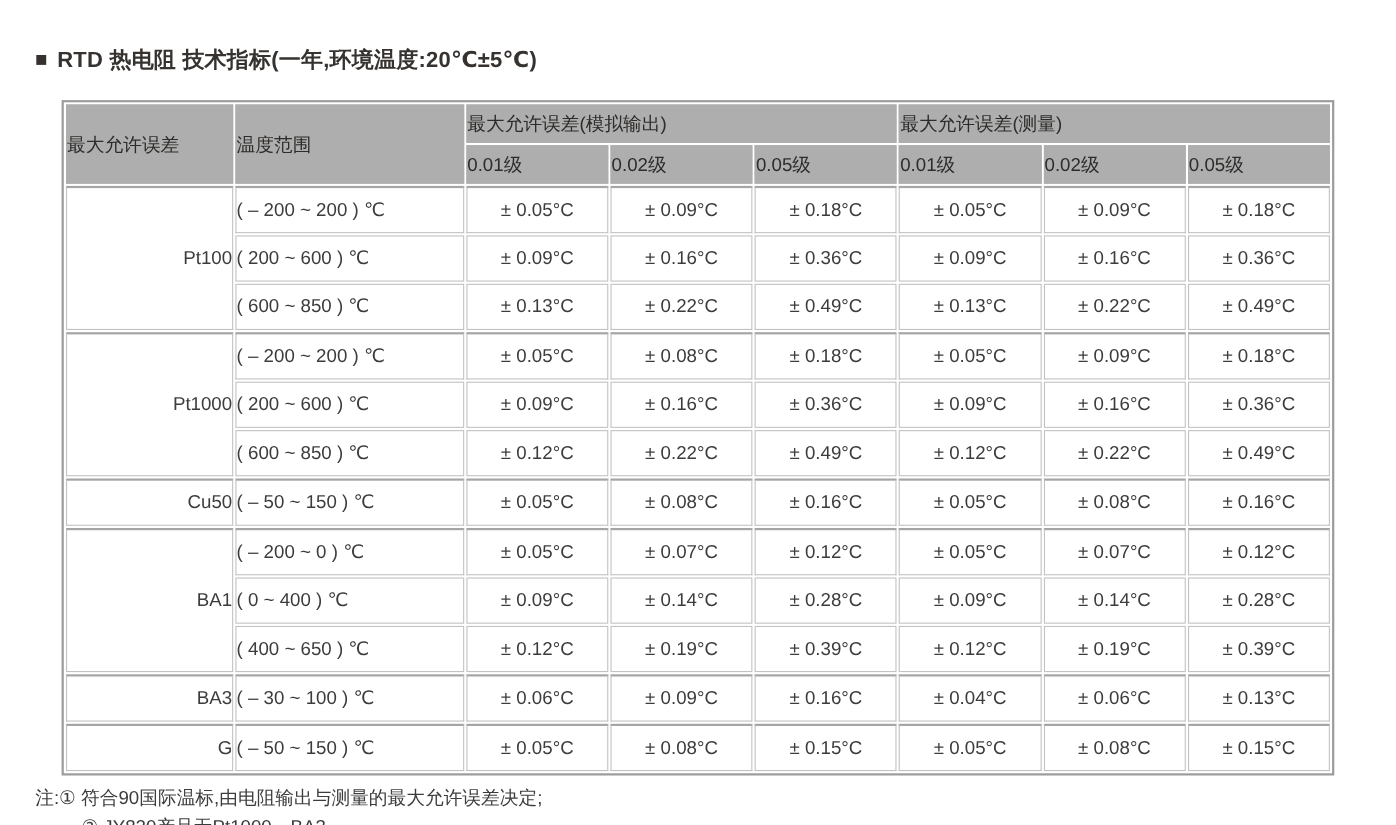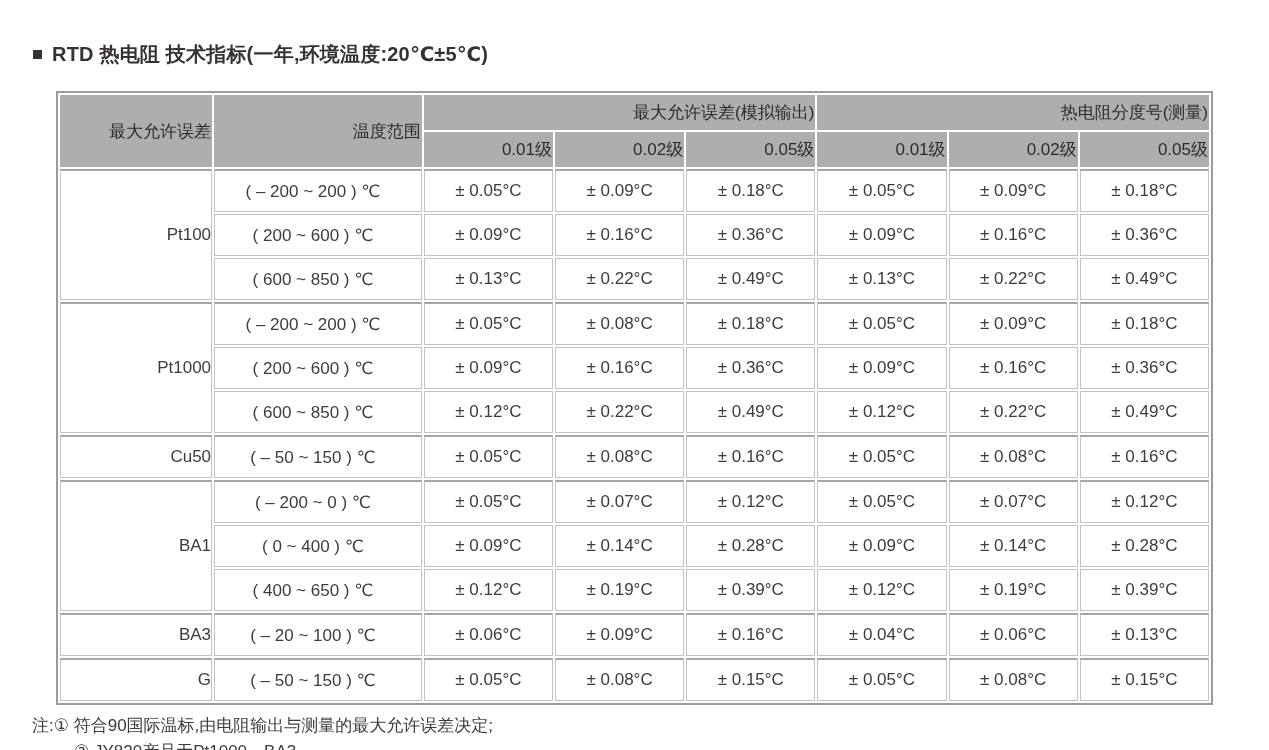--- a/index.html
+++ b/index.html
@@ -52,34 +52,34 @@
     border-collapse: separate;
     border-spacing: 2px;
     table-layout: fixed;
   }
   th.hdr {
     background: #aeaeae;
     font-weight: normal;
     font-size: 17px;
     color: #2e2c2a;
     height: 33px;
-    text-align: right;
+    text-align: left;
     padding: 0;
     border: 1px solid #aeaeae;
   }
   td {
     border: 1px solid #c2c2c2;
     height: 40px;
     font-size: 17px;
     color: #3c3c3c;
     padding: 0;
     background: #ffffff;
   }
   td.sensor { text-align: right; }
-  td.range  { text-align: center; padding-right: 10px; }
+  td.range  { text-align: left; padding-right: 10px; }
   td.val    { text-align: center; }
   td.gs     { border-top: 2px solid #a5a5a5; }
   .notes {
     position: absolute;
     left: 32px;
     top: 684px;
     font-size: 17px;
     color: #3c3c3c;
     line-height: 1.55;
   }
@@ -105,21 +105,21 @@
         <col style="width:11.383%">
         <col style="width:11.383%">
         <col style="width:11.383%">
         <col style="width:11.383%">
       </colgroup>
       <thead>
         <tr>
           <th class="hdr" rowspan="2">最大允许误差</th>
           <th class="hdr" rowspan="2">温度范围</th>
           <th class="hdr" colspan="3">最大允许误差(模拟输出)</th>
-          <th class="hdr" colspan="3">热电阻分度号(测量)</th>
+          <th class="hdr" colspan="3">最大允许误差(测量)</th>
         </tr>
         <tr>
           <th class="hdr">0.01级</th>
           <th class="hdr">0.02级</th>
           <th class="hdr">0.05级</th>
           <th class="hdr">0.01级</th>
           <th class="hdr">0.02级</th>
           <th class="hdr">0.05级</th>
         </tr>
       </thead>
@@ -213,21 +213,21 @@
             <td class="range">( 400 ~ 650 ) ℃</td>
             <td class="val">± 0.12°C</td>
             <td class="val">± 0.19°C</td>
             <td class="val">± 0.39°C</td>
             <td class="val">± 0.12°C</td>
             <td class="val">± 0.19°C</td>
             <td class="val">± 0.39°C</td>
           </tr>
           <tr>
             <td class="sensor gs" rowspan="1">BA3</td>
-            <td class="range gs">( – 20 ~ 100 ) ℃</td>
+            <td class="range gs">( – 30 ~ 100 ) ℃</td>
             <td class="val gs">± 0.06°C</td>
             <td class="val gs">± 0.09°C</td>
             <td class="val gs">± 0.16°C</td>
             <td class="val gs">± 0.04°C</td>
             <td class="val gs">± 0.06°C</td>
             <td class="val gs">± 0.13°C</td>
           </tr>
           <tr>
             <td class="sensor gs" rowspan="1">G</td>
             <td class="range gs">( – 50 ~ 150 ) ℃</td>

